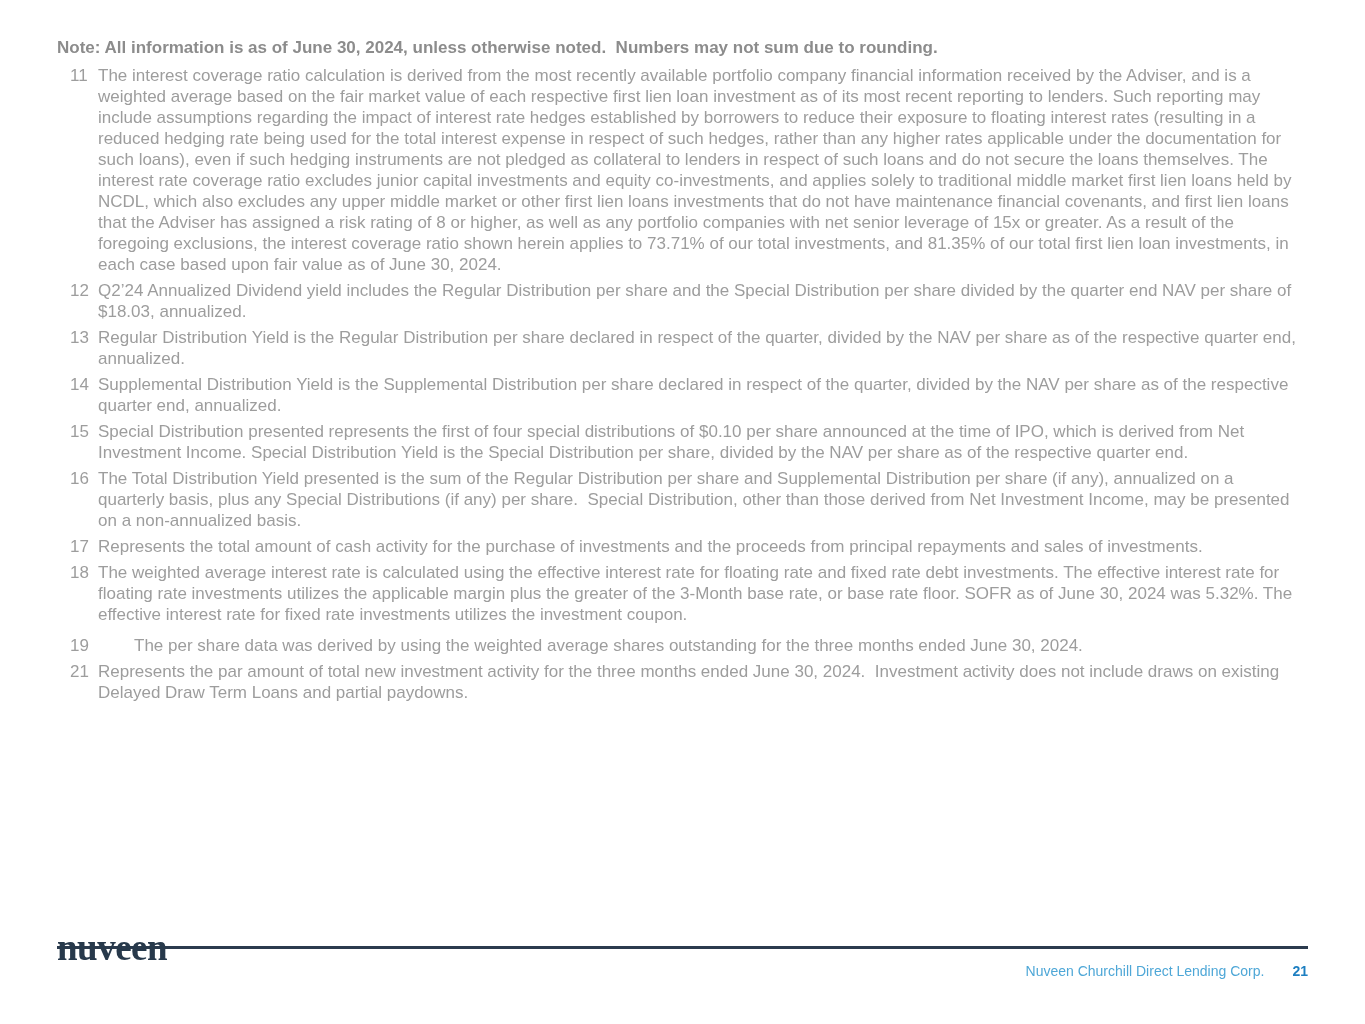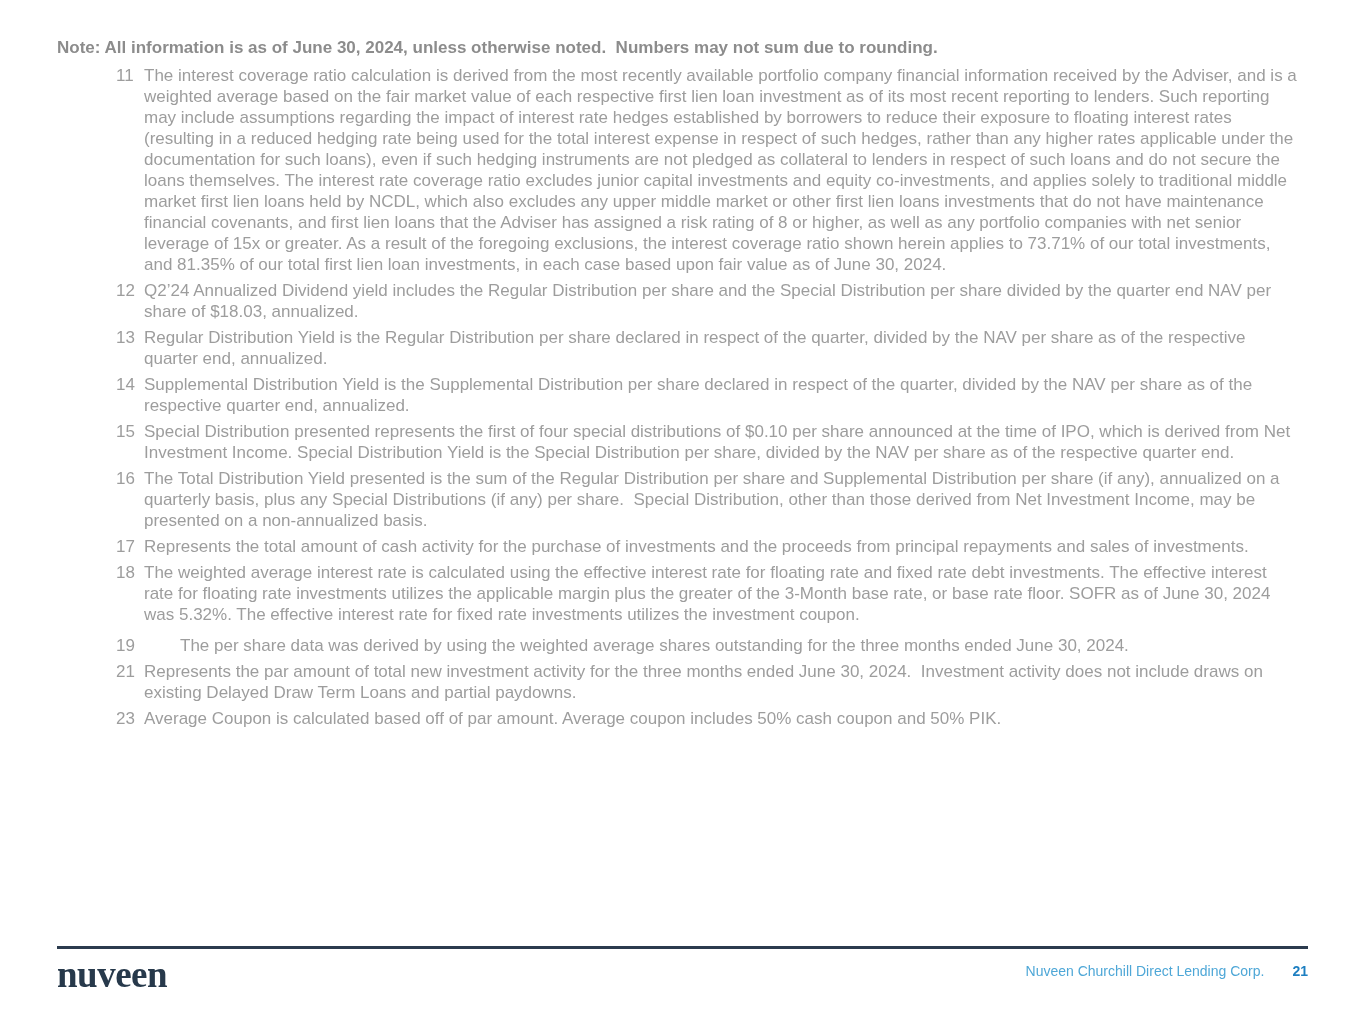--- a/index.html
+++ b/index.html
@@ -39,41 +39,40 @@
     align-items: flex-start;
     padding-left: 13px;
     margin-bottom: 5px;
   }
   .endnote:nth-child(9) { margin-top: 10px; gap: 36px; }  
   .endnote-num {
     flex: 0 0 28px;
     font-size: 17px;
     line-height: 21px;
     color: #9D9D9D;
-    margin-left: 46px;
   }
   .endnote-text {
     flex: 1;
     font-size: 17px;
     line-height: 21px;
     color: #9D9D9D;
     white-space: pre-wrap;
   }
   .footer-rule {
     position: absolute;
     left: 57px;
     right: 57px;
     top: 946px;
     height: 3px;
     background: #2B3B4E;
   }
   .footer-logo {
     position: absolute;
     left: 57px;
-    top: 953px;
+    top: 926px;
     font-family: "Liberation Serif", "DejaVu Serif", serif;
     font-weight: 700;
     font-size: 37px;
     letter-spacing: -0.5px;
     color: #27394B;
   }
   .footer-right {
     position: absolute;
     right: 57px;
     top: 963px;
@@ -133,24 +132,20 @@
         <span class="endnote-text">The weighted average interest rate is calculated using the effective interest rate for floating rate and fixed rate debt investments. The effective interest rate for floating rate investments utilizes the applicable margin plus the greater of the 3-Month base rate, or base rate floor. SOFR as of June 30, 2024 was 5.32%. The effective interest rate for fixed rate investments utilizes the investment coupon.</span>
       </div>
       <div class="endnote">
         <span class="endnote-num">19</span>
         <span class="endnote-text">The per share data was derived by using the weighted average shares outstanding for the three months ended June 30, 2024.</span>
       </div>
       <div class="endnote">
         <span class="endnote-num">21</span>
         <span class="endnote-text">Represents the par amount of total new investment activity for the three months ended June 30, 2024.  Investment activity does not include draws on existing Delayed Draw Term Loans and partial paydowns.</span>
       </div>
-      <div class="endnote">
-        <span class="endnote-num">23</span>
-        <span class="endnote-text">Average Coupon is calculated based off of par amount. Average coupon includes 50% cash coupon and 50% PIK.</span>
-      </div>
     </div>
 
   <div class="footer-rule"></div>
   <div class="footer-logo">nuveen</div>
   <div class="footer-right">
     <span class="footer-company">Nuveen Churchill Direct Lending Corp.</span>
     <span class="footer-pagenum">21</span>
   </div>
 </div>
 

